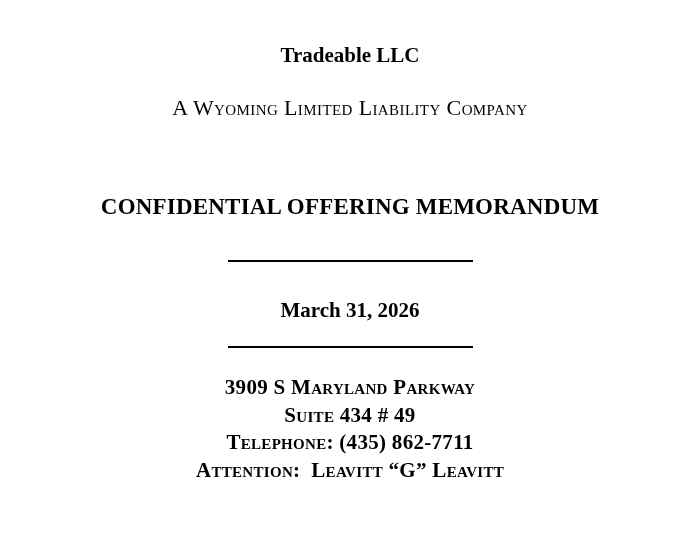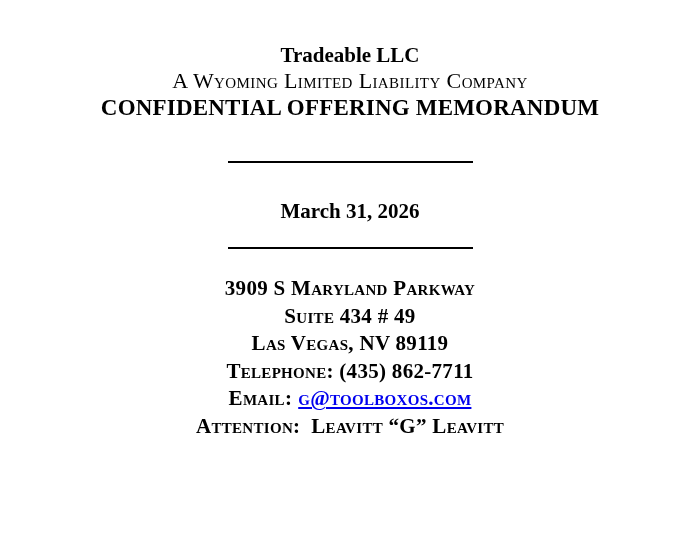--- a/index.html
+++ b/index.html
@@ -18,27 +18,29 @@
     overflow: hidden;
   }
   .company-name {
     margin: 0;
     padding-top: 43px;
     font-size: 21px;
     line-height: 25px;
     font-weight: bold;
   }
   .company-type {
+    margin-top: 27px;
     font-size: 22px;
     line-height: 26px;
     font-weight: normal;
     font-variant: small-caps;
     letter-spacing: 0.4px;
   }
   .doc-title {
+    margin-top: 72px;
     font-size: 23px;
     line-height: 27px;
     font-weight: bold;
     letter-spacing: 0.2px;
   }
   .rule {
     width: 245px;
     height: 0;
     border: none;
     border-top: 2px solid #000000;
@@ -82,23 +84,19 @@
 
   <div class="rule rule-top"></div>
 
   <div class="doc-date">March 31, 2026</div>
 
   <div class="rule rule-bottom"></div>
 
   <div class="contact-block">
     <div>3909 S Maryland Parkway</div>
     <div>Suite 434 # 49</div>
-    <div>Las Vegas, NV 89119</div>
     <div>Telephone: (435) 862-7711</div>
-    <div>
-      <span>Email:</span><a class="email-link" style="color: rgb(0, 0, 238);">g@toolboxos.com</a>
-    </div>
     <div>
       <span>Attention:</span><span class="attention-value">Leavitt “G” Leavitt</span>
     </div>
   </div>
 
 </div>
 
 </body></html>

